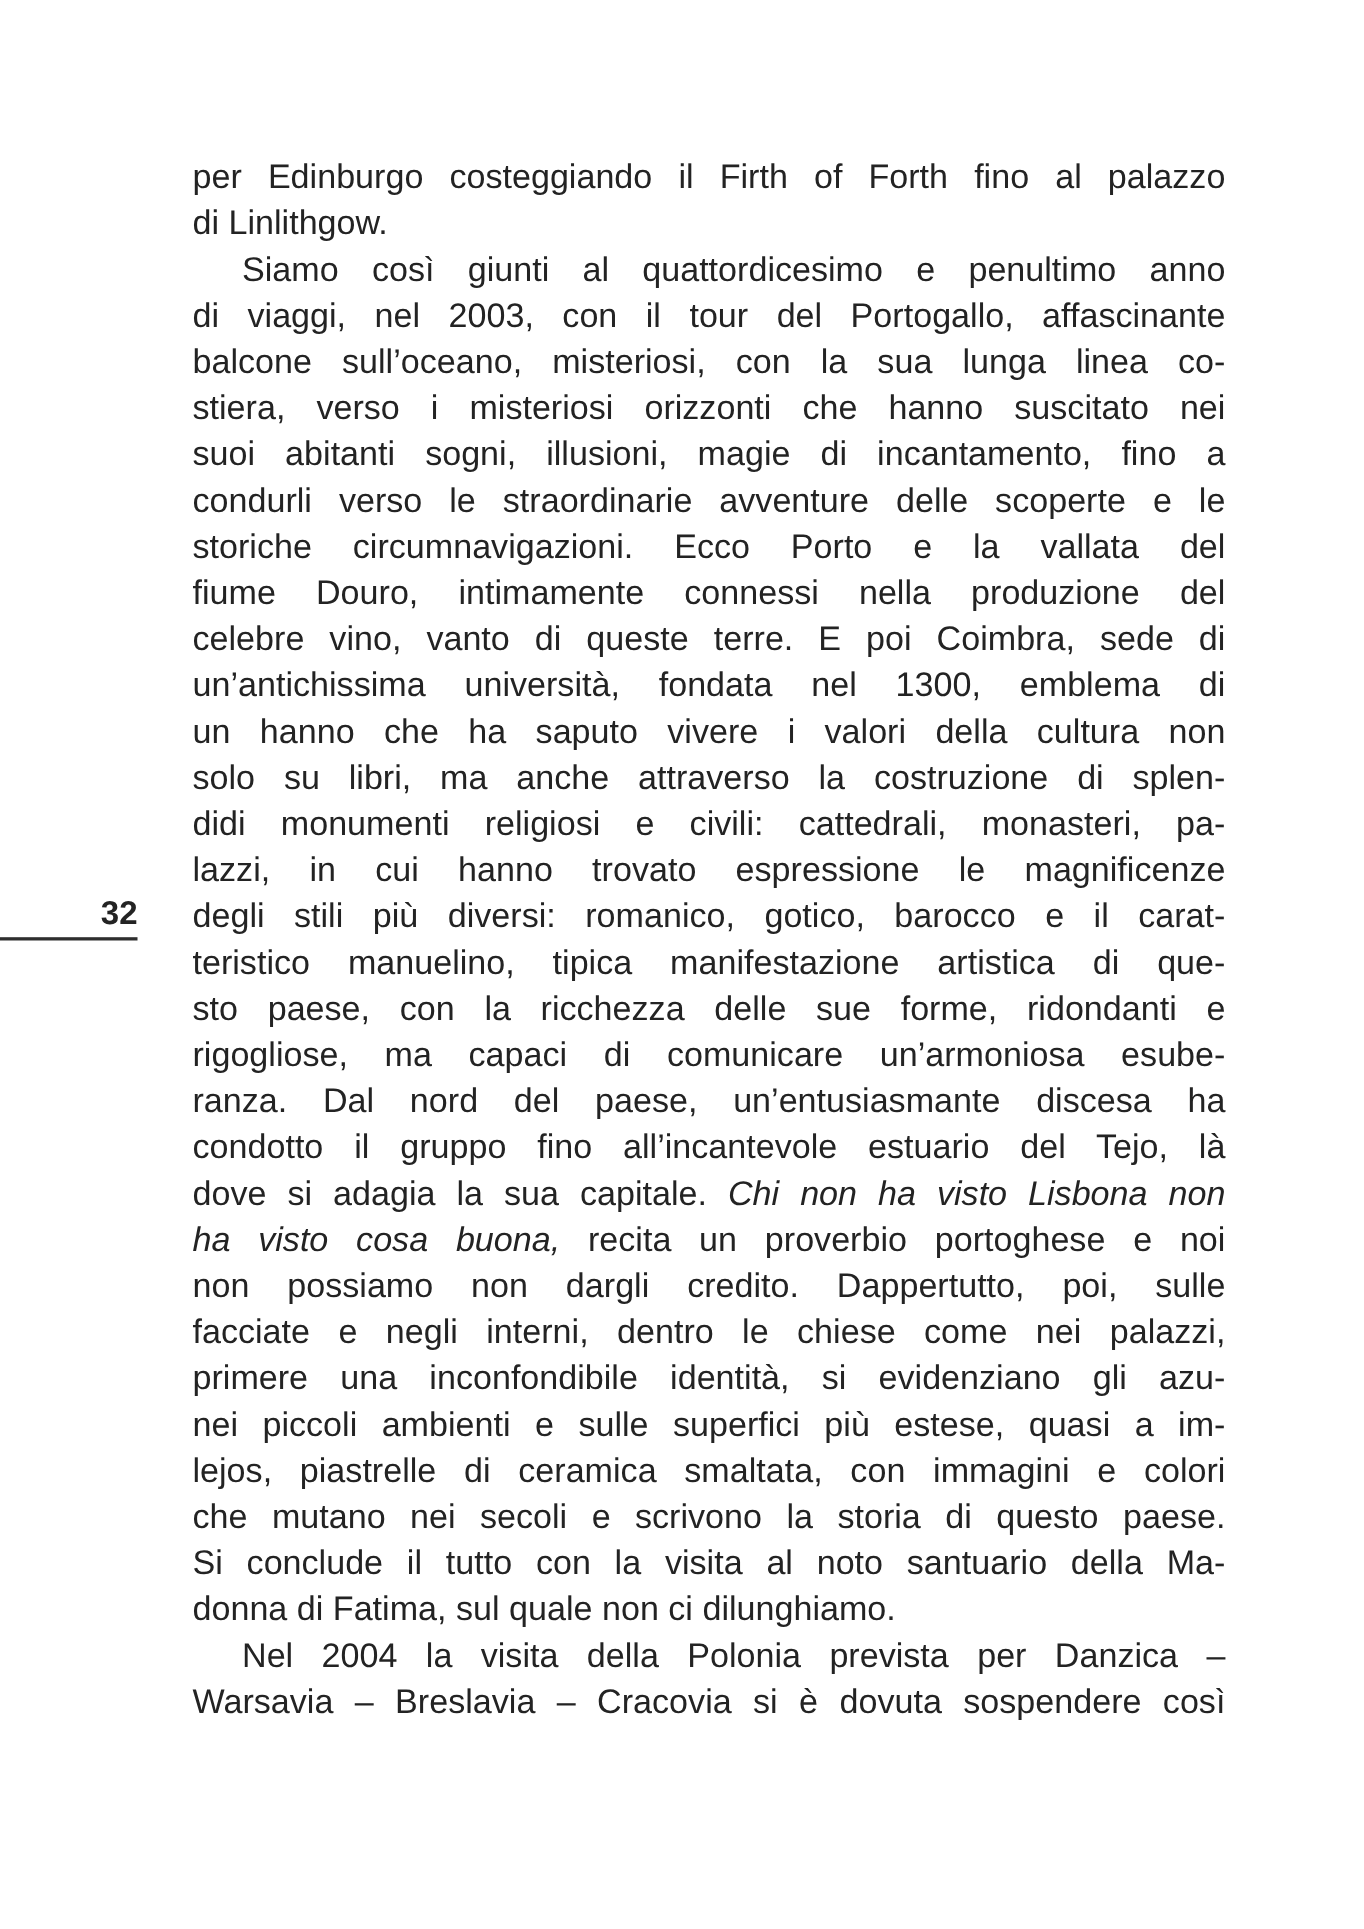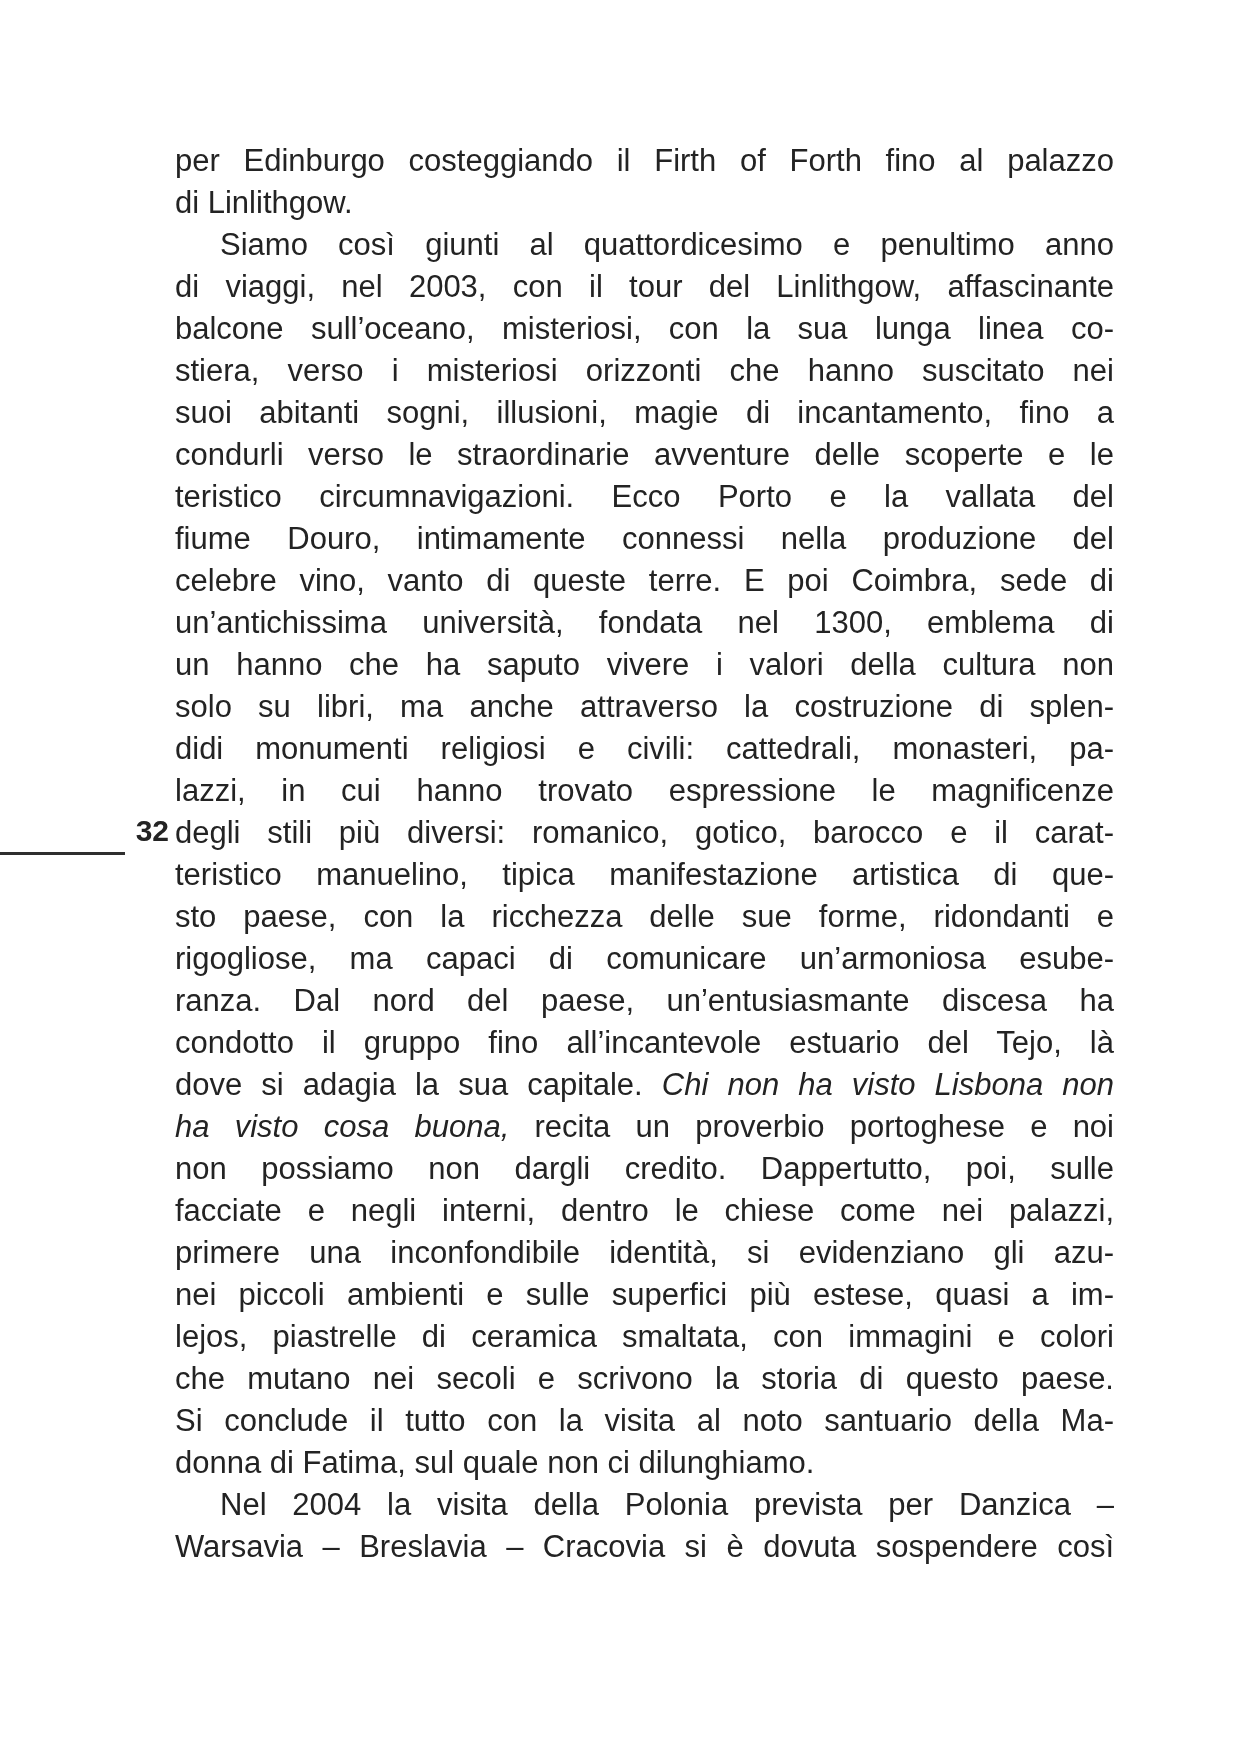--- a/index.html
+++ b/index.html
@@ -41,47 +41,46 @@
   .page-number {
     position: absolute;
     left: 0;
     top: 810px;
     width: 125px;
     text-align: right;
     font-size: 30px;
     line-height: 42px;
     font-weight: 700;
     color: #232323;
-    padding-left: 44px;
   }
   .page-number-rule {
     position: absolute;
     left: 0;
     top: 852px;
     width: 125px;
     height: 3px;
     background: #2e2e2e;
   }
 </style>
 </head>
 <body>
 
 <div class="page">
   <div class="page-number">32</div>
   <div class="page-number-rule"></div>
   <main class="text-block">
       <div class="line"><span>per Edinburgo costeggiando il Firth of Forth fino al palazzo</span></div>
       <div class="line no-justify"><span>di Linlithgow.</span></div>
       <div class="line indent"><span>Siamo così giunti al quattordicesimo e penultimo anno</span></div>
-      <div class="line"><span>di viaggi, nel 2003, con il tour del Linlithgow, affascinante</span></div>
+      <div class="line"><span>di viaggi, nel 2003, con il tour del Portogallo, affascinante</span></div>
       <div class="line"><span>balcone sull’oceano, misteriosi, con la sua lunga linea co-</span></div>
       <div class="line"><span>stiera, verso i misteriosi orizzonti che hanno suscitato nei</span></div>
       <div class="line"><span>suoi abitanti sogni, illusioni, magie di incantamento, fino a</span></div>
       <div class="line"><span>condurli verso le straordinarie avventure delle scoperte e le</span></div>
-      <div class="line"><span>teristico circumnavigazioni. Ecco Porto e la vallata del</span></div>
+      <div class="line"><span>storiche circumnavigazioni. Ecco Porto e la vallata del</span></div>
       <div class="line"><span>fiume Douro, intimamente connessi nella produzione del</span></div>
       <div class="line"><span>celebre vino, vanto di queste terre. E poi Coimbra, sede di</span></div>
       <div class="line"><span>un’antichissima università, fondata nel 1300, emblema di</span></div>
       <div class="line"><span>un hanno che ha saputo vivere i valori della cultura non</span></div>
       <div class="line"><span>solo su libri, ma anche attraverso la costruzione di splen-</span></div>
       <div class="line"><span>didi monumenti religiosi e civili: cattedrali, monasteri, pa-</span></div>
       <div class="line"><span>lazzi, in cui hanno trovato espressione le magnificenze</span></div>
       <div class="line"><span>degli stili più diversi: romanico, gotico, barocco e il carat-</span></div>
       <div class="line"><span>teristico manuelino, tipica manifestazione artistica di que-</span></div>
       <div class="line"><span>sto paese, con la ricchezza delle sue forme, ridondanti e</span></div>

